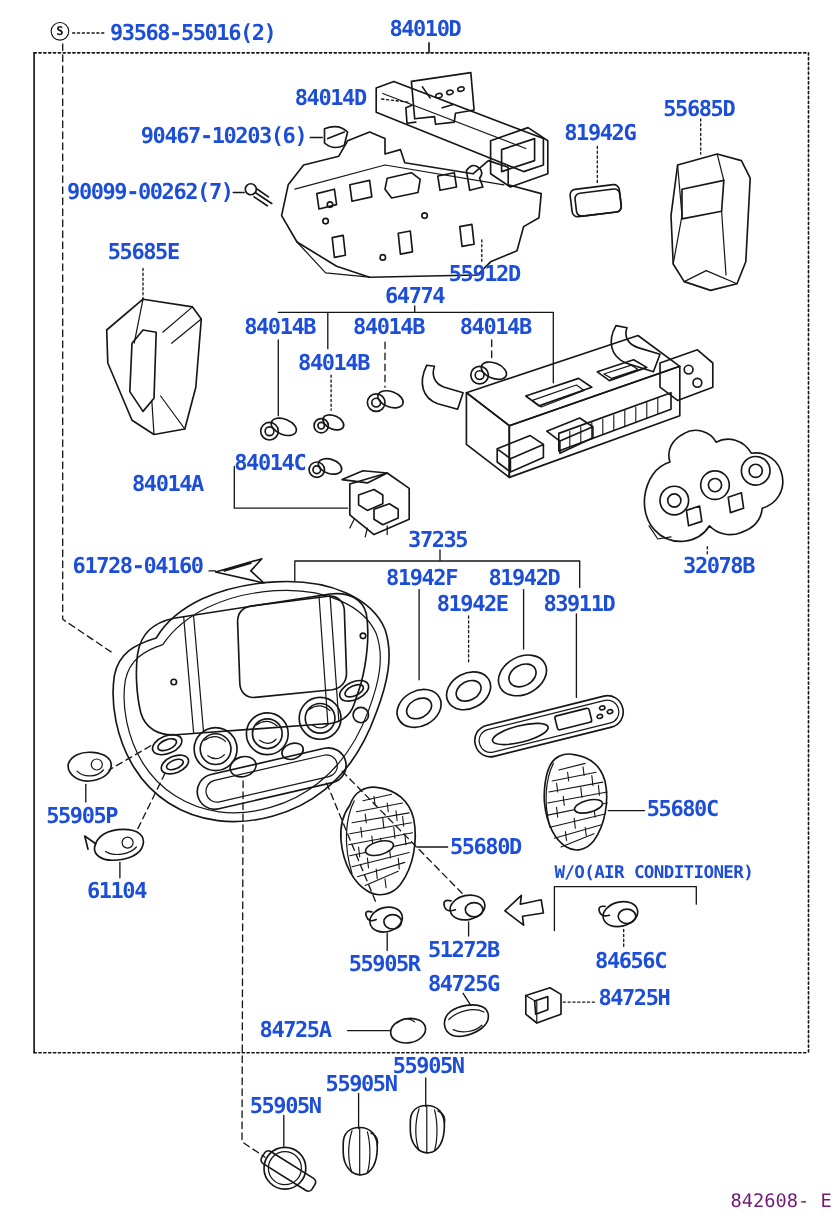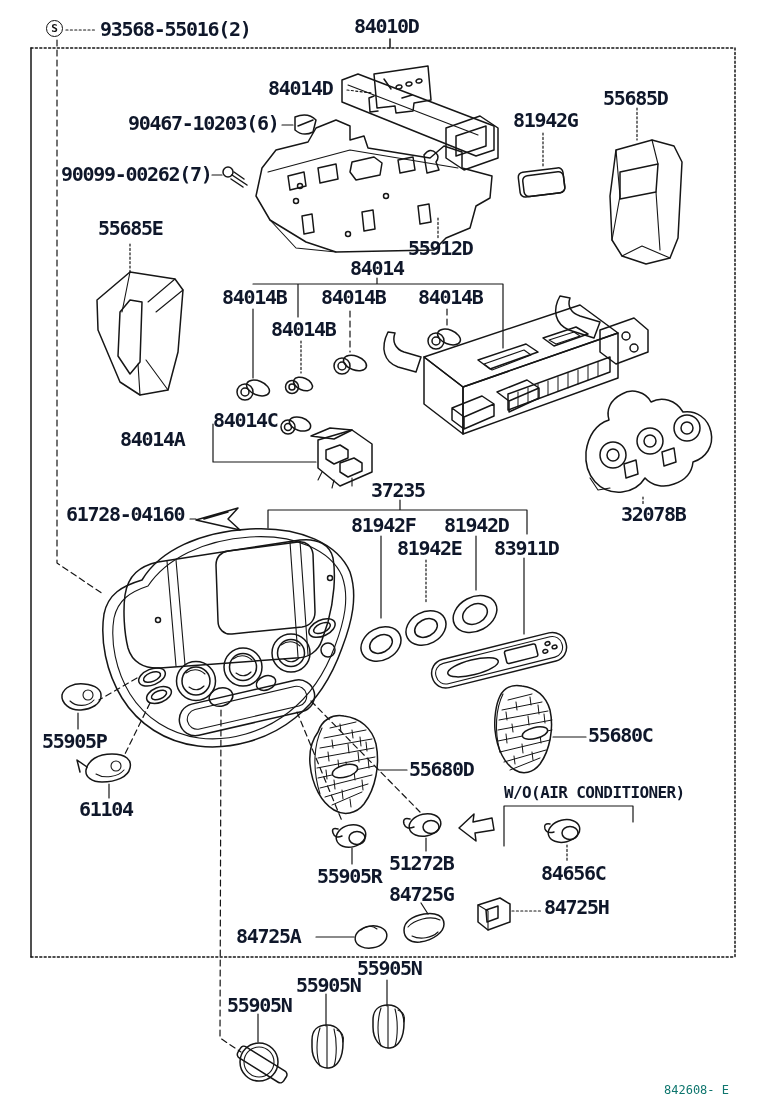--- a/index.html
+++ b/index.html
@@ -5,26 +5,26 @@
   html,body{margin:0;padding:0;background:#e8e8e8;}
   #stage{
     position:relative;width:760px;height:1112px;margin:0 auto;
     background:#ffffff;overflow:hidden;
     font-family:"DejaVu Sans Mono", monospace;
   }
   .lbl{
     position:absolute;
     font:bold 20px "DejaVu Sans Mono", monospace;
     letter-spacing:-1.3px;
-    color:#0f172a;
+    color:#1d4ed8;
     white-space:nowrap;
     line-height:1;
   }
   .lbl.small{font-size:16px;letter-spacing:-0.6px;}
-  .lbl.thin{font-weight:normal;font-size:12px;letter-spacing:0;color:#0f766e;}
+  .lbl.thin{font-weight:normal;font-size:17px;letter-spacing:0;color:#701a75;}
   .s-badge{
     position:absolute;left:46px;top:20px;width:17px;height:17px;
     border:1.6px solid #111;border-radius:50%;
     font:bold 11px "DejaVu Sans Mono", monospace;color:#111;
     display:flex;align-items:center;justify-content:center;
     box-sizing:border-box;
   }
   svg{position:absolute;left:0;top:0;}
   svg *{vector-effect:non-scaling-stroke;}
 </style>
@@ -396,21 +396,21 @@
 
   <div class="lbl" style="left:100px;top:19px">93568-55016(2)</div>
   <div class="lbl" style="left:354px;top:16px">84010D</div>
   <div class="lbl" style="left:268px;top:78px">84014D</div>
   <div class="lbl" style="left:128px;top:113px">90467-10203(6)</div>
   <div class="lbl" style="left:513px;top:110px">81942G</div>
   <div class="lbl" style="left:603px;top:88px">55685D</div>
   <div class="lbl" style="left:61px;top:164px">90099-00262(7)</div>
   <div class="lbl" style="left:98px;top:218px">55685E</div>
   <div class="lbl" style="left:408px;top:238px">55912D</div>
-  <div class="lbl" style="left:350px;top:258px">84014</div>
+  <div class="lbl" style="left:350px;top:258px">64774</div>
   <div class="lbl" style="left:222px;top:287px">84014B</div>
   <div class="lbl" style="left:321px;top:287px">84014B</div>
   <div class="lbl" style="left:418px;top:287px">84014B</div>
   <div class="lbl" style="left:271px;top:319px">84014B</div>
   <div class="lbl" style="left:213px;top:410px">84014C</div>
   <div class="lbl" style="left:120px;top:429px">84014A</div>
   <div class="lbl" style="left:371px;top:480px">37235</div>
   <div class="lbl" style="left:66px;top:504px">61728-04160</div>
   <div class="lbl" style="left:351px;top:515px">81942F</div>
   <div class="lbl" style="left:444px;top:515px">81942D</div>

